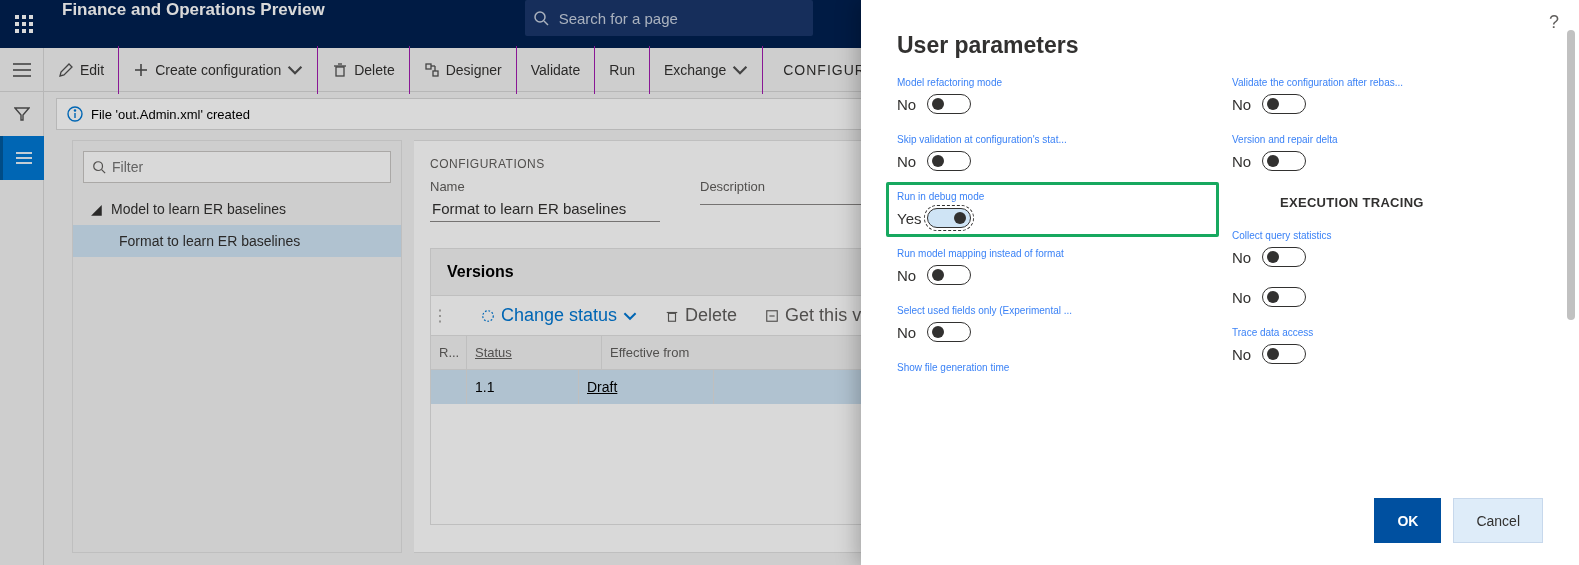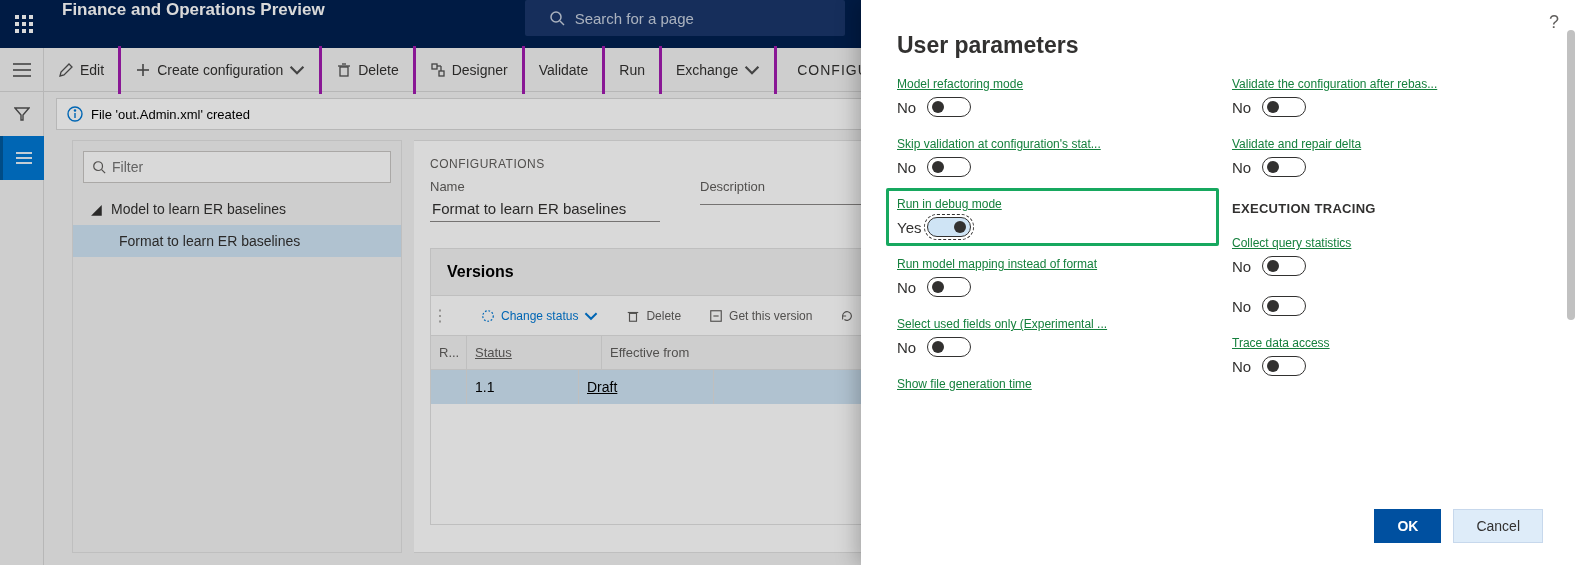--- a/index.html
+++ b/index.html
@@ -4,30 +4,30 @@
 <style>
   * { box-sizing: border-box; margin: 0; padding: 0; font-family: "Segoe UI", Arial, sans-serif; }
   body { width: 1579px; height: 565px; overflow: hidden; background: #f3f3f3; position: relative; }
 
   
   .header { background: #002050; color: #fff; height: 48px; display: flex; align-items: flex-start; }
   .waffle { width: 48px; height: 48px; display: flex; align-items: center; justify-content: center; cursor: pointer; }
   .waffle-grid { display: grid; grid-template-columns: repeat(3, 4px); grid-template-rows: repeat(3, 4px); gap: 3px; }
   .waffle-grid span { background: #fff; width: 4px; height: 4px; }
   .header-title { font-size: 17px; font-weight: 600; margin-left: 14px; }
-  .search-wrap { margin-left: 200px; background: #1a376b; height: 36px; width: 320px; display: flex; align-items: center; border-radius: 2px; padding: 0 24px; }
+  .search-wrap { margin-left: 200px; background: #1a376b; height: 36px; width: 288px; display: flex; align-items: center; border-radius: 2px; padding: 0 8px; }
   .search-wrap svg { width: 16px; height: 16px; }
   .search-wrap input { background: transparent; border: none; outline: none; color: #fff; font-size: 15px; margin-left: 10px; flex: 1; }
   .search-wrap input::placeholder { color: #c8d1e0; }
 
   
   .toolbar-row { display: flex; height: 44px; align-items: stretch; background: #f3f3f3; border-bottom: 1px solid #d8d8d8; }
   .rail-btn { width: 44px; height: 44px; display: flex; align-items: center; justify-content: center; border-right: 1px solid #d8d8d8; color: #505050; cursor: pointer; }
   .toolbar { display: flex; align-items: center; }
-  .tbtn { height: 48px; padding: 0 14px; display: flex; align-items: center; gap: 6px; font-size: 14px; color: #323130; border-right: 3px solid #a21caf; cursor: pointer; }
+  .tbtn { height: 48px; padding: 0 14px; display: flex; align-items: center; gap: 6px; font-size: 14px; color: #323130; border-right: 1px solid #a21caf; cursor: pointer; }
   .tbtn svg { width: 16px; height: 16px; }
   .breadcrumb { padding: 0 20px; font-size: 14px; letter-spacing: 1px; color: #323130; display: flex; align-items: center; }
 
   
   .main-row { display: flex; height: calc(565px - 48px - 44px); }
   .left-rail { width: 44px; display: flex; flex-direction: column; background: #f3f3f3; border-right: 1px solid #d8d8d8; }
   .left-rail .rail-item { width: 44px; height: 44px; display: flex; align-items: center; justify-content: center; color: #505050; cursor: pointer; }
   .left-rail .rail-item.active { background: #0078d4; color: #fff; border-left: 3px solid #005a9e; }
 
   .content { flex: 1; display: flex; flex-direction: column; }
@@ -51,21 +51,21 @@
   .detail-panel { flex: 1; background: #fff; border: 1px solid #e1e1e1; border-left: none; padding: 0; }
   .section-label { padding: 16px 16px 4px 16px; font-size: 12px; letter-spacing: 0.5px; color: #605e5c; }
   .field-row { display: flex; padding: 4px 16px 16px 16px; gap: 40px; }
   .field { flex: 0 0 auto; }
   .field .flabel { font-size: 13px; color: #605e5c; margin-bottom: 2px; }
   .field .fval { font-size: 15px; color: #323130; border-bottom: 1px solid #8a8886; width: 230px; padding: 4px 2px; }
 
   .versions-card { margin: 10px 16px; border: 1px solid #e1e1e1; }
   .versions-head { background: #f3f3f3; padding: 14px 16px; font-size: 16px; font-weight: 600; border-bottom: 1px solid #e1e1e1; }
   .versions-toolbar { display: flex; align-items: center; height: 40px; border-bottom: 1px solid #e1e1e1; padding-left: 40px; gap: 4px; }
-  .vbtn { padding: 0 12px; height: 40px; display: flex; align-items: center; gap: 6px; font-size: 12px; color: #605e5c; cursor: pointer; }
+  .vbtn { padding: 0 12px; height: 40px; display: flex; align-items: center; gap: 6px; font-size: 18px; color: #605e5c; cursor: pointer; }
   .vbtn.primary { color: #0078d4; }
   .vbtn svg { width: 14px; height: 14px; }
   .grab-handle { width: 10px; height: 40px; display: flex; align-items: center; justify-content: center; color: #a19f9d; margin-left: -36px; margin-right: 20px; cursor: grab; }
 
   .grid { width: 100%; }
   .grid-head { display: flex; background: #f3f3f3; border-bottom: 1px solid #e1e1e1; height: 34px; align-items: center; font-size: 13px; color: #605e5c; }
   .grid-head > div, .grid-row > div { border-right: 1px solid #e1e1e1; padding: 0 8px; height: 100%; display: flex; align-items: center; }
   .col-r { width: 36px; }
   .col-ver { width: 112px; }
   .col-stat { width: 135px; text-decoration: underline; }
@@ -76,35 +76,35 @@
   
   .dim { position: absolute; inset: 0; background: rgba(0,0,0,0.15); }
 
   
   .dialog { position: absolute; top: 0; right: 0; width: 718px; height: 565px; background: #fff; display: flex; flex-direction: column; box-shadow: -4px 0 20px rgba(0,0,0,0.25); }
   .dialog-help { position: absolute; top: 12px; right: 20px; color: #605e5c; font-size: 18px; cursor: pointer; }
   .dialog-title { font-size: 23px; font-weight: 600; padding: 32px 36px 18px 36px; color: #323130; }
   .dialog-body { flex: 1; overflow-y: auto; padding: 0 36px; display: flex; gap: 24px; }
   .dcol { flex: 1; display: flex; flex-direction: column; gap: 20px; }
   .param { }
-  .param .plabel { font-size: 12px; color: #15803d; margin-bottom: 6px; white-space: nowrap; overflow: hidden; text-overflow: ellipsis; max-width: 280px; text-decoration: underline; }
+  .param .plabel { font-size: 10px; color: #3b82f6; margin-bottom: 6px; white-space: nowrap; overflow: hidden; text-overflow: ellipsis; max-width: 280px; }
   .param .prow { display: flex; align-items: center; }
   .param .pval { font-size: 15px; color: #323130; width: 30px; }
-  .section-head { font-size: 13px; font-weight: 700; letter-spacing: 0.3px; color: #323130; margin-top: 4px; }
+  .section-head { font-size: 13px; font-weight: 700; letter-spacing: 0.3px; color: #323130; margin-top: 4px; margin-left: 48px; }
 
   .toggle { width: 44px; height: 20px; border: 1px solid #323130; border-radius: 10px; background: #fff; position: relative; cursor: pointer; }
   .toggle .knob { width: 12px; height: 12px; background: #323130; border-radius: 50%; position: absolute; top: 3px; left: 4px; transition: left .1s; }
   .toggle.on { background: #fff; }
   .toggle.on .knob { left: 26px; }
   .toggle.focus { outline: 1px dashed #323130; outline-offset: 2px; background: #cfe4f5; }
 
   .highlight-box { border: 3px solid #17a85f; padding: 6px 8px; margin: -9px -11px; border-radius: 2px; }
 
   .dialog-footer { padding: 16px 36px 22px 0; display: flex; justify-content: flex-end; gap: 12px; border-top: 0; }
-  .btn { height: 34px; padding: 0 22px; font-size: 14px; border: 1px solid #8a8886; background: #fff; cursor: pointer; display: flex; align-items: center; }
+  .btn { height: 45px; padding: 0 22px; font-size: 14px; border: 1px solid #8a8886; background: #fff; cursor: pointer; display: flex; align-items: center; }
   .btn.primary { background: #0050a0; color: #fff; border-color: #0050a0; font-weight: 600; }
   .btn.secondary { background: #deecf9; color: #323130; border-color: #c7d8ec; }
 
   .dialog-scrollbar { position: absolute; right: 4px; top: 30px; width: 8px; height: 440px; background: transparent; }
   .dialog-scrollbar .thumb { width: 8px; height: 290px; background: #c1c1c1; border-radius: 4px; }
   
   .chev-down { display:inline-block; }
 </style>
 </head>
 <body>
@@ -386,21 +386,21 @@
             <div class="prow">
               <div class="pval">No</div>
               <div class="toggle">
                 <div class="knob"></div>
               </div>
             </div>
           </div>
         </div>
         <div class="param">
           <div>
-            <div class="plabel">Validate and repair delta</div>
+            <div class="plabel">Version and repair delta</div>
             <div class="prow">
               <div class="pval">No</div>
               <div class="toggle">
                 <div class="knob"></div>
               </div>
             </div>
           </div>
         </div>
         <div class="section-head">EXECUTION TRACING</div>
         <div class="param">

